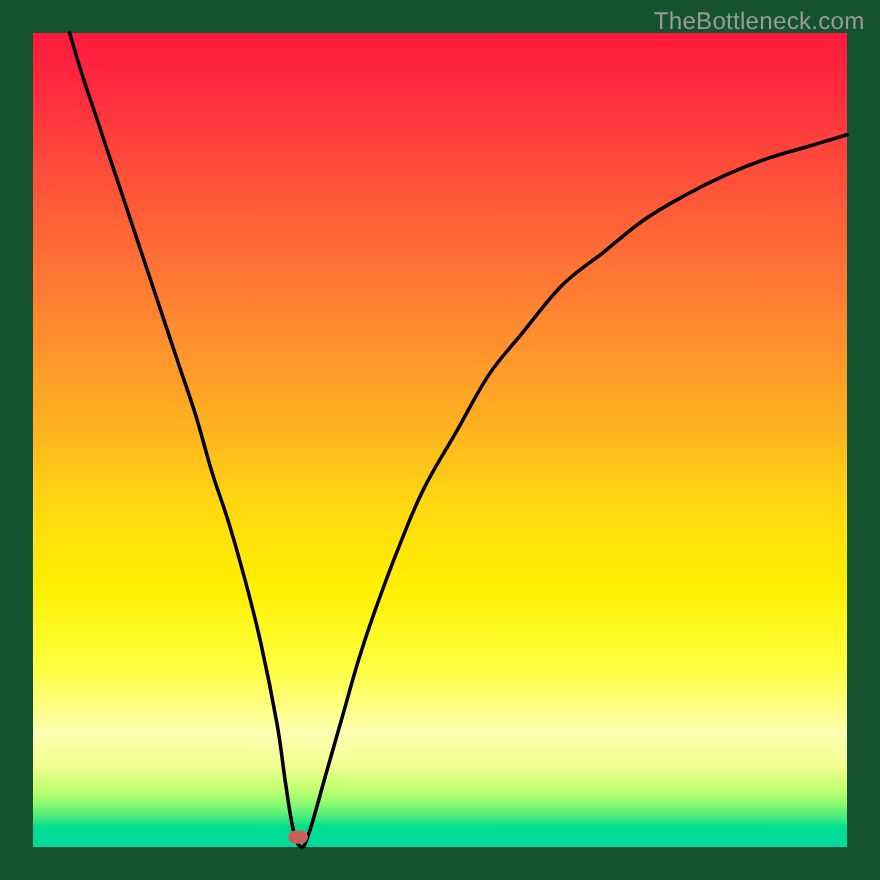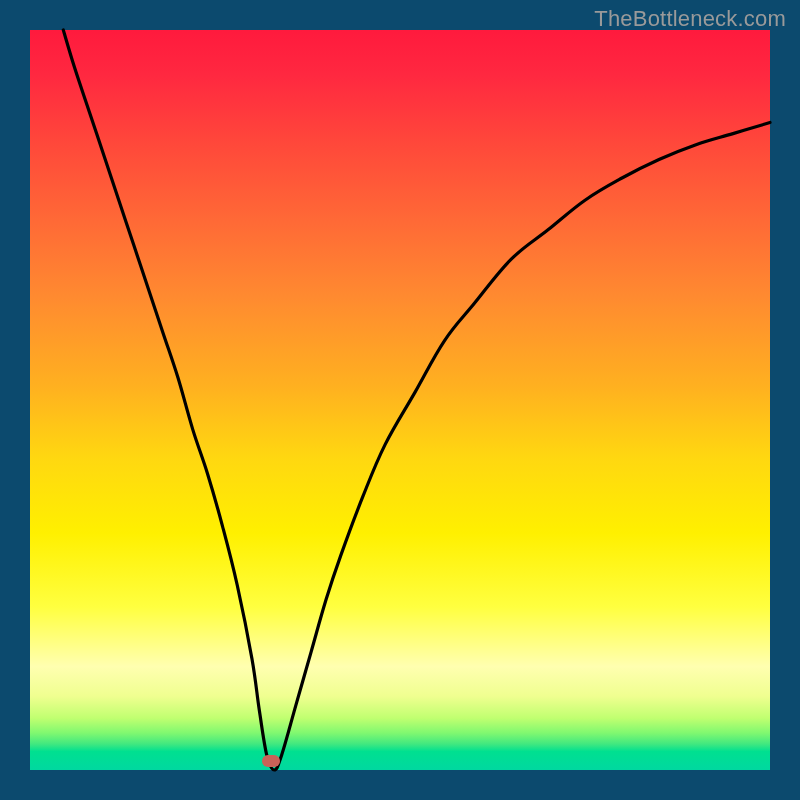--- a/index.html
+++ b/index.html
@@ -1,20 +1,20 @@
 <!DOCTYPE html>
 <html><head>
 <meta charset="utf-8">
 <style>
   * { margin: 0; padding: 0; box-sizing: border-box; }
   html, body { width: 800px; height: 800px; overflow: hidden; background: #000; }
   .frame {
     width: 800px;
     height: 800px;
-    background: #0c4a6e;
+    background: #14532d;
     position: relative;
   }
   .plot-area {
     position: absolute;
     left: 30px;
     top: 30px;
     width: 740px;
     height: 740px;
     background: linear-gradient(to bottom,
       #ff1a3d 0%,

